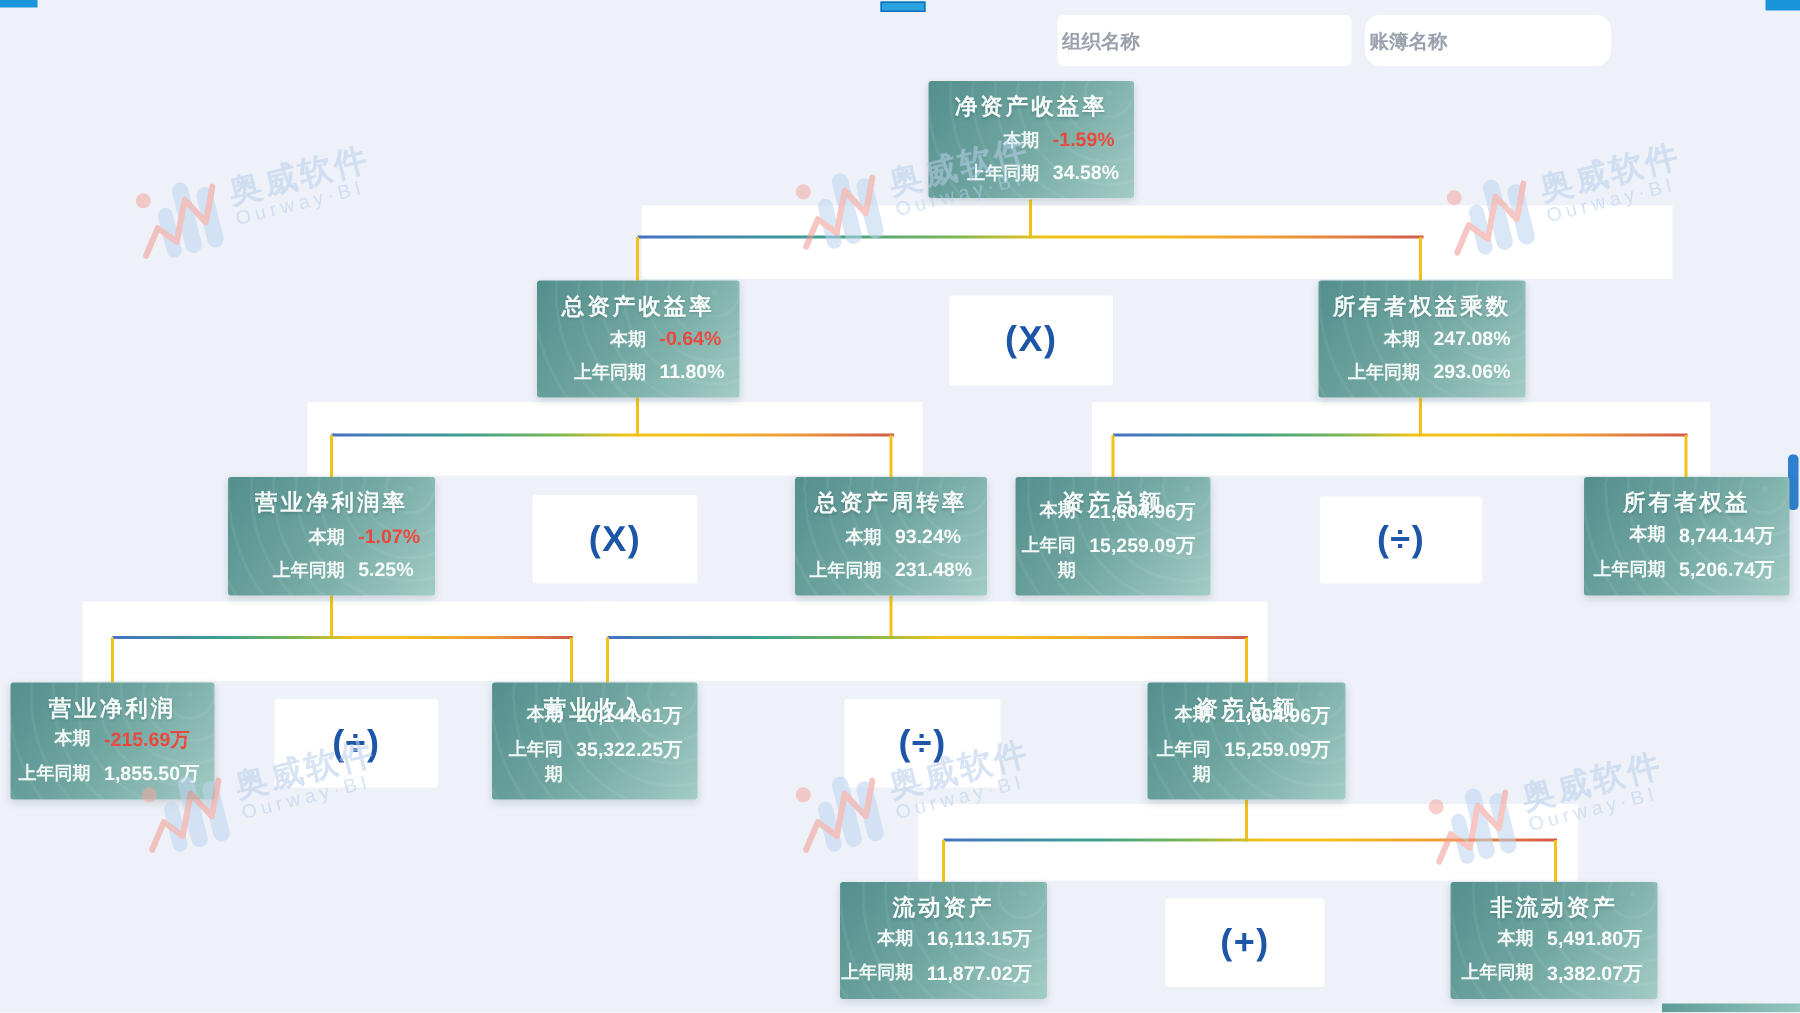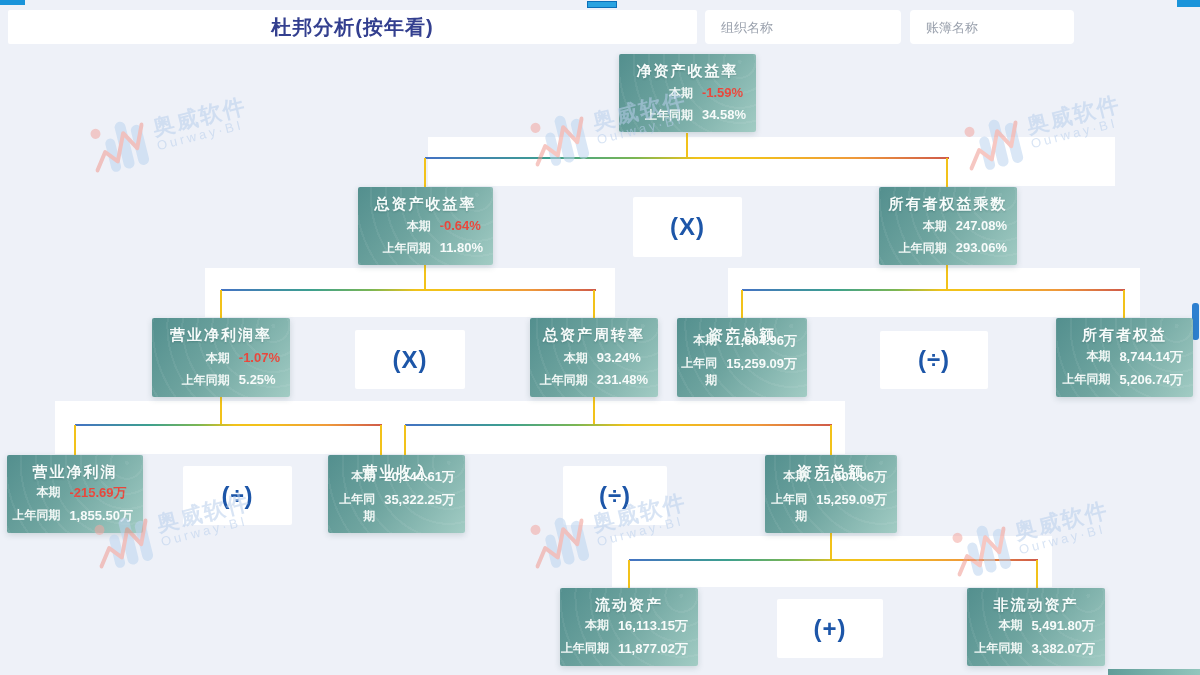--- a/index.html
+++ b/index.html
@@ -5,24 +5,24 @@
   * { margin:0; padding:0; box-sizing:border-box; }
   html,body { width:1200px; height:675px; font-family:"Liberation Sans","DejaVu Sans",sans-serif; }
   #canvas { position:relative; width:1200px; height:675px; background:var(--bg,#eef1f8); overflow:hidden; }
 
   
   .title-box { position:absolute; left:8px; top:10px; width:689px; height:34px; background:#ffffff;
     display:flex; align-items:center; justify-content:center; border-radius:2px; }
   .title-box .t { color:var(--title_blue); font-size:20px; font-weight:bold; letter-spacing:1px; }
   .filter { position:absolute; top:10px; height:34px; background:#ffffff; border-radius:4px; }
   .filter input { width:100%; height:100%; border:none; outline:none; background:transparent;
-    font-size:13px; color:#4a5160; padding:0 16px; font-family:inherit; }
+    font-size:13px; color:#4a5160; padding:0 3px; font-family:inherit;font-weight:bold; }
   .filter input::placeholder { color:var(--placeholder_gray); }
   #filter-org  { left:705px; width:196px; }
-  #filter-book { left:910px; width:164px; }
+  #filter-book { left:910px; width:164px;border-radius:10px; }
   #filter-year { left:1085px; width:105px; }
   #filter-year input { padding-left:30px; width:80px; }
   .clear-btn { position:absolute; right:9px; top:9px; width:16px; height:16px; border-radius:50%;
     background:#5b626d; color:#ffffff; font-size:9px; line-height:16px; text-align:center; cursor:pointer; }
   .bluebar { position:absolute; background:var(--topbar_blue); }
   #bluebar-left  { left:0; top:0; width:25px; height:5px; }
   #bluebar-mid   { left:587px; top:1px; width:30px; height:7px; background:#2aa3e0; border:1px solid #0b6fb8; }
   #bluebar-right { left:1177px; top:0; width:23px; height:7px; }
   .scroll-thumb { position:absolute; left:1192px; top:303px; width:7px; height:37px;
     background:var(--scrollbar_blue); border-radius:3px; cursor:grab; }
@@ -63,23 +63,20 @@
 </style>
 </head>
 <body>
 
 <div id="canvas">
 
   <div class="bluebar" id="bluebar-left"></div>
   <div class="bluebar" id="bluebar-mid"></div>
   <div class="bluebar" id="bluebar-right"></div>
 
-  <div class="title-box">
-    <span class="t">杜邦分析(按年看)</span>
-  </div>
 
   <div class="filter" id="filter-org">
     <input placeholder="组织名称" style="">
   </div>
   <div class="filter" id="filter-book">
     <input placeholder="账簿名称" style="">
   </div>
 
   <div class="scroll-thumb"></div>
   <div class="bottom-strip"></div>

